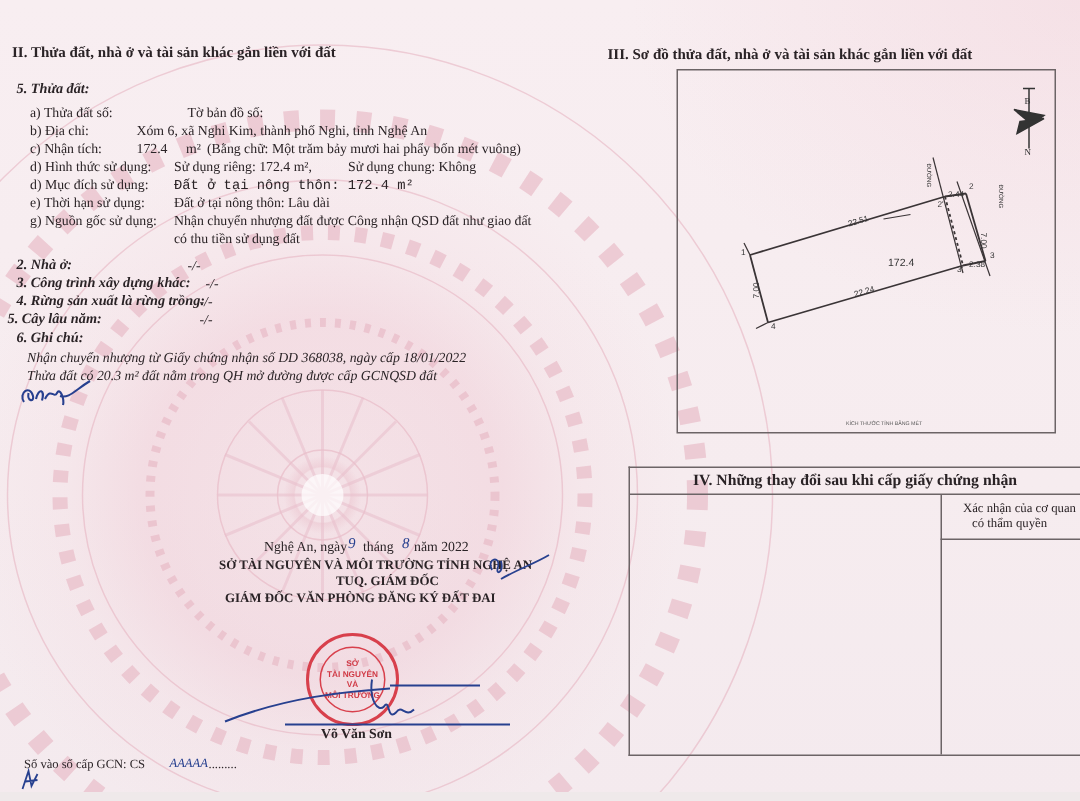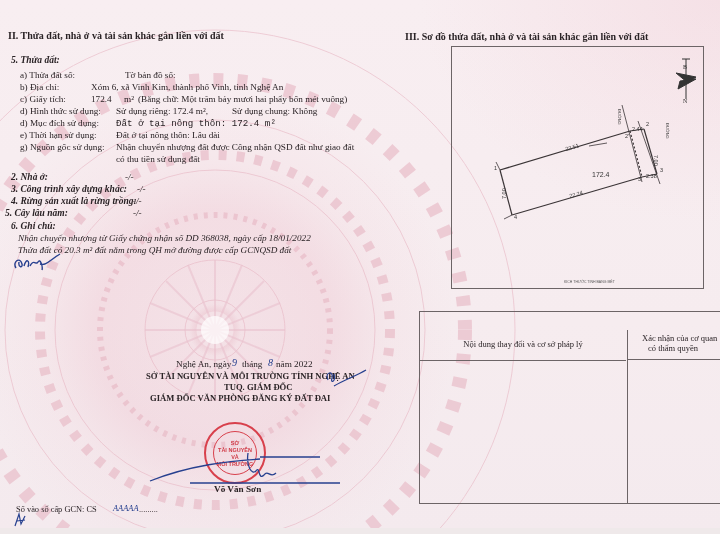--- a/index.html
+++ b/index.html
@@ -79,23 +79,23 @@
   <circle cx="215" cy="330" r="14" fill="#fff" opacity="0.7"></circle>
 </svg>
 
 <div class="abs h2" style="left:8px; top:30px;">II. Thửa đất, nhà ở và tài sản khác gắn liền với đất</div>
 <div class="abs sec" style="left:11px; top:55px;">5. Thửa đất:</div>
 
 <div class="abs txt" style="left:20px; top:70px;">a) Thửa đất số:</div>
 <div class="abs txt" style="left:125px; top:70px;">Tờ bản đồ số:</div>
 
 <div class="abs txt" style="left:20px; top:82px;">b) Địa chỉ:</div>
-<div class="abs txt" style="left:91px; top:82px;">Xóm 6, xã Vinh Kim, thành phố Vinh, tỉnh Nghệ An</div>
-
-<div class="abs txt" style="left:20px; top:94px;">c) Giấy tích:</div>
+<div class="abs txt" style="left:91px; top:82px;">Xóm 6, xã Nghi Kim, thành phố Nghi, tỉnh Nghệ An</div>
+
+<div class="abs txt" style="left:20px; top:94px;">c) Nhận tích:</div>
 <div class="abs txt" style="left:91px; top:94px;">172.4</div>
 <div class="abs txt" style="left:124px; top:94px;">m²</div>
 <div class="abs txt" style="left:138px; top:94px;">(Bằng chữ: Một trăm bảy mươi hai  phẩy bốn mét vuông)</div>
 
 <div class="abs txt" style="left:20px; top:106px;">d) Hình thức sử dụng:</div>
 <div class="abs txt" style="left:116px; top:106px;">Sử dụng riêng: 172.4  m²,</div>
 <div class="abs txt" style="left:232px; top:106px;">Sử dụng chung:  Không</div>
 
 <div class="abs txt" style="left:20px; top:118px;">d) Mục đích sử dụng:</div>
 <div class="abs txt" style="left:116px; top:118px;font-family:Liberation Mono, monospace;">Đất ở tại nông thôn: 172.4 m²</div>
@@ -202,21 +202,21 @@
       <text x="186" y="134">3'</text>
       <text x="62" y="172">4</text>
       <text x="166" y="62" font-size="4" transform="rotate(90 166 62)">ĐƯỜNG</text>
       <text x="214" y="76" font-size="4" transform="rotate(90 214 76)">ĐƯỜNG</text>
     </g>
   </svg>
   <div class="scale-note">KÍCH THƯỚC TÍNH BẰNG MÉT</div>
 </div>
 
 <div class="tbl">
-  <div class="col1">Nội dung thay đổi và cơ sở pháp lý</div>
+  <div class="title">IV. Những thay đổi sau khi cấp giấy chứng nhận</div>
   <div class="col2">
     <div>Xác nhận của cơ quan</div>
     <div style="padding-left:6px;">có thẩm quyền</div>
   </div>
   <div class="vline"></div>
 </div>
 
 <div class="bottom-strip"></div>
 
 </body></html>

